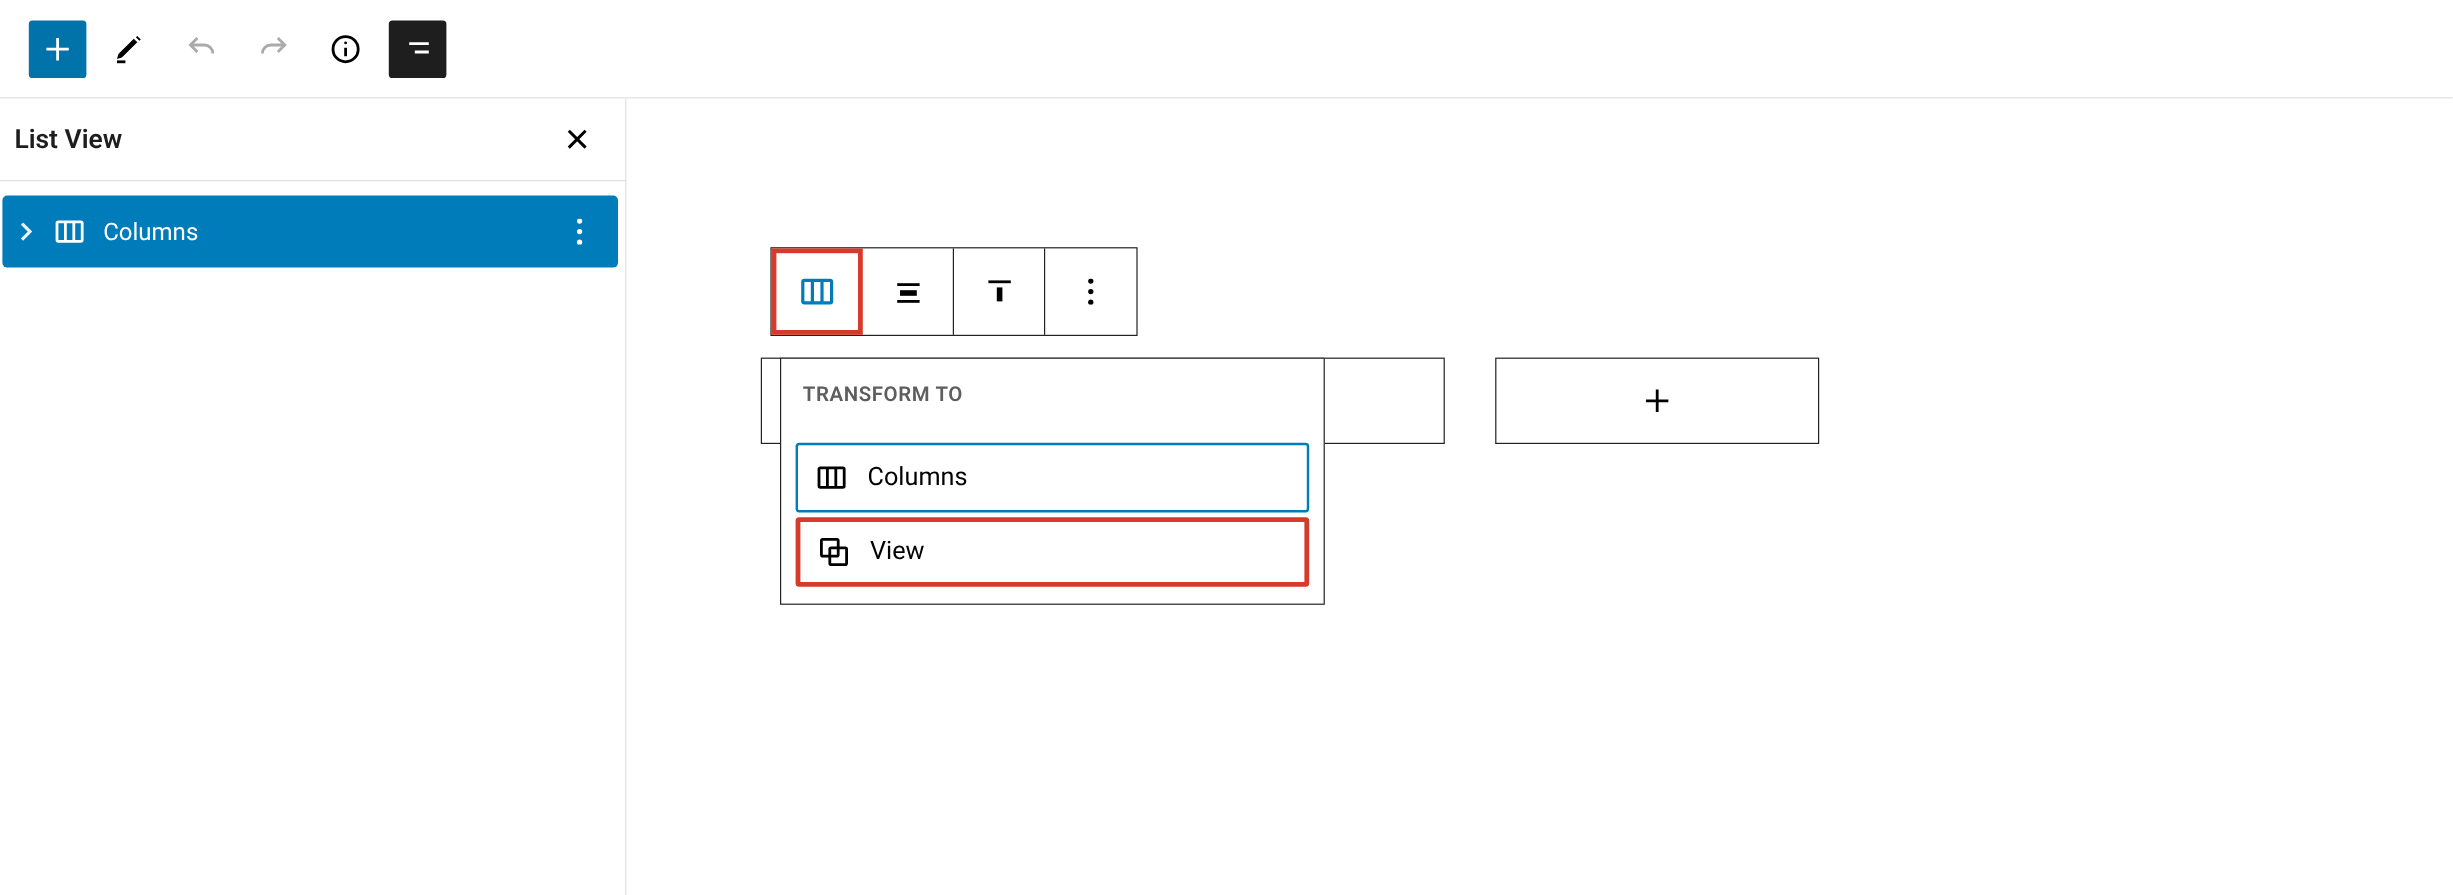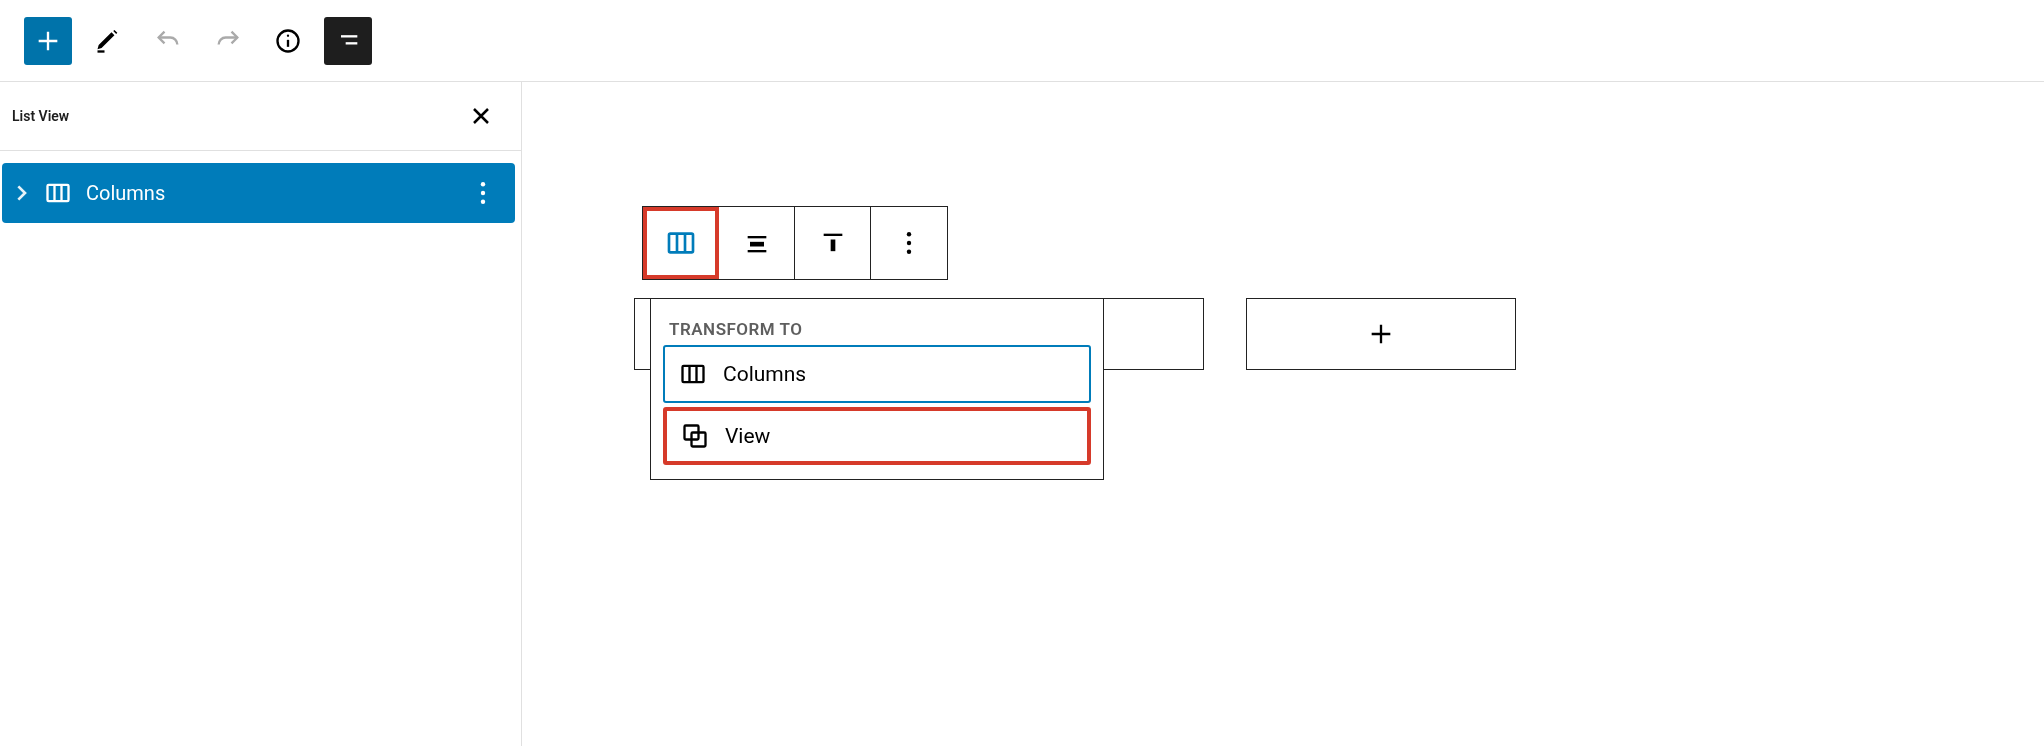--- a/index.html
+++ b/index.html
@@ -46,21 +46,21 @@
     height: 100%;
   }
   .sidebar-header {
     display: flex;
     align-items: center;
     justify-content: space-between;
     padding: 18px 24px 18px 12px;
     border-bottom: 1px solid #e0e0e0;
   }
   .sidebar-title {
-    font-size: 14px;
+    font-size: 22px;
     font-weight: 600;
     color: #1e1e1e;
   }
   .close-btn {
     width: 32px;
     height: 32px;
     display: flex;
     align-items: center;
     justify-content: center;
     cursor: pointer;
@@ -162,21 +162,21 @@
     background: #fff;
     border: 1px solid #222;
     padding: 20px 12px 14px 12px;
     z-index: 5;
   }
   .transform-title {
     font-size: 17px;
     letter-spacing: 0.5px;
     color: #5e5e5e;
     font-weight: 600;
-    margin-bottom: 6px;
+    margin-bottom: 30px;
     padding-left: 6px;
   }
   .transform-opt {
     display: flex;
     align-items: center;
     gap: 16px;
     height: 58px;
     padding: 0 14px;
     font-size: 21px;
     cursor: pointer;

